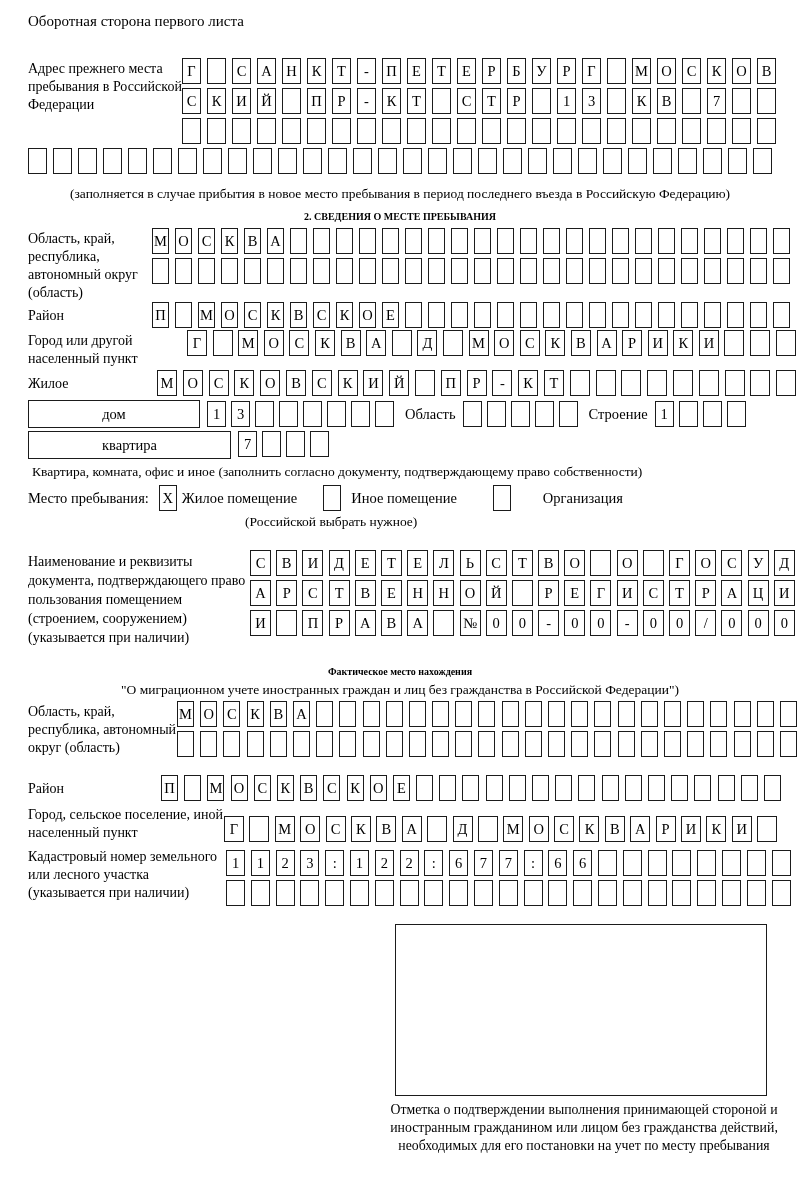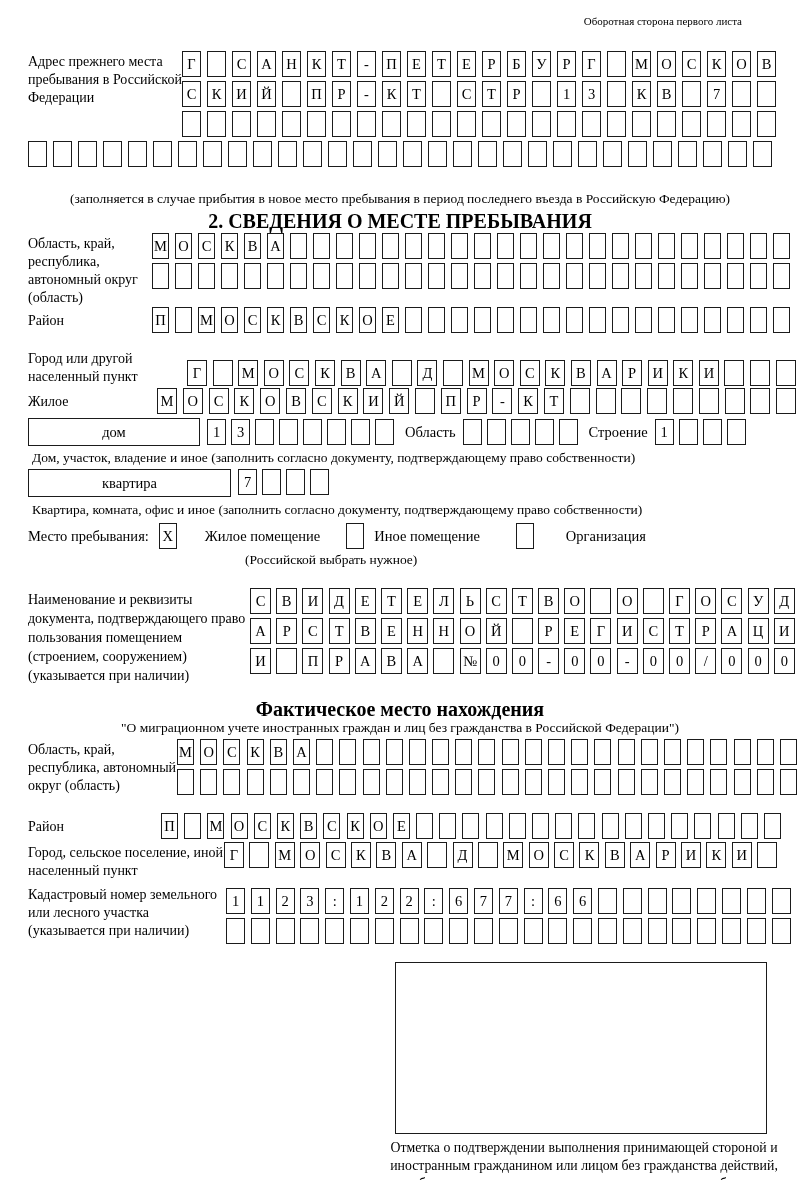--- a/index.html
+++ b/index.html
@@ -3,57 +3,57 @@
 <meta charset="utf-8">
 <style>
   *{box-sizing:border-box;margin:0;padding:0}
   html,body{background:#fff}
   body{
     width:800px;height:1180px;overflow:hidden;color:#000;
     font-family:"Liberation Serif","DejaVu Serif",serif;
     font-size:14.5px;line-height:19px;
   }
   .page{padding:12px 0 0 28px;width:800px}
-  .hdr-note{text-align:right;padding-right:58;padding-right:58px;font-size:11px}
+  .hdr-note{padding-right:58;padding-right:58px;font-size:15px}
   .field{display:flex;align-items:flex-start;position:relative}
   .flabel{flex:0 0 auto;font-size:14px;line-height:18px;padding-top:2px}
   .rows{display:flex;flex-direction:column;row-gap:4px}
   .cells{display:inline-flex;column-gap:6px}
   .cell{
     flex:0 0 18px;width:18px;height:26px;border:1.5px solid #1b1b1b;
     display:flex;align-items:center;justify-content:center;
     font-size:14.5px;background:#fff;line-height:1;
   }
   .c-s1 .cell{flex-basis:19px;width:19px}
   .c-28{column-gap:6px}.c-28 .cell{flex-basis:17px;width:17px}
   .c-city{column-gap:5.6px}.c-city .cell{flex-basis:20px;width:20px}
   .c-street{column-gap:5.8px}.c-street .cell{flex-basis:20px;width:20px}
   .c-doc{column-gap:5.2px}.c-doc .cell{flex-basis:21px;width:21px}
   .c-f27{column-gap:6.2px}.c-f27 .cell{flex-basis:17px;width:17px}
   .c-fcity{column-gap:5.4px}.c-fcity .cell{flex-basis:20px;width:20px}
   .c-cad{column-gap:5.8px}.c-cad .cell{flex-basis:19px;width:19px}
   .c-house{column-gap:5px}.c-house .cell{flex-basis:19px;width:19px}
   .note{font-size:13.5px;line-height:17px}
   .note-center{text-align:center;padding-right:28px}
-  .sec-title{font-weight:bold;font-size:20px;text-align:center;padding-right:28px}
+  .sec-title{font-weight:bold;font-size:10px;text-align:center;padding-right:28px}
   .lblbox{height:28px;border:1.6px solid #1b1b1b;display:flex;align-items:center;justify-content:center;font-size:14.5px}
   .inlbl{font-size:14.5px;line-height:26px}
   .stamp-wrap{margin-left:360px;width:392px}
   .stamp-box{margin-left:7px;width:372px;height:172px;border:1.6px solid #1b1b1b}
   .stamp-cap{margin-top:5px;text-align:center;font-size:13.8px;line-height:18px}
 </style>
 </head>
 <body>
 
 <div class="page">
 
   <div class="hdr-note">Оборотная сторона первого листа</div>
 
   
-  <div class="field" style="margin-top:20px">
+  <div class="field" style="margin-top:27px">
     <div class="flabel" style="width:154px">Адрес прежнего места пребывания в Российской Федерации</div>
     <div class="rows">
       <div class="cells c-s1">
           <span class="cell">Г</span>
           <span class="cell"></span>
           <span class="cell">С</span>
           <span class="cell">А</span>
           <span class="cell">Н</span>
           <span class="cell">К</span>
           <span class="cell">Т</span>
@@ -154,21 +154,21 @@
       <span class="cell"></span>
       <span class="cell"></span>
       <span class="cell"></span>
       <span class="cell"></span>
       <span class="cell"></span>
       <span class="cell"></span>
       <span class="cell"></span>
       <span class="cell"></span>
       <span class="cell"></span>
     </div>
-  <div class="note note-center" style="margin-top:18px">(заполняется в случае прибытия в новое место пребывания в период последнего въезда в Российскую Федерацию)</div>
+  <div class="note note-center" style="margin-top:6px">(заполняется в случае прибытия в новое место пребывания в период последнего въезда в Российскую Федерацию)</div>
 
   
   <div class="sec-title" style="margin-top:5px">2. СВЕДЕНИЯ О МЕСТЕ ПРЕБЫВАНИЯ</div>
 
   
   <div class="field" style="margin-top:2px;height:70px">
     <div class="flabel" style="width:124px">Область, край, республика, автономный округ (область)</div>
     <div class="rows">
       <div class="cells c-28">
           <span class="cell">М</span>
@@ -262,21 +262,21 @@
         <span class="cell"></span>
         <span class="cell"></span>
         <span class="cell"></span>
         <span class="cell"></span>
         <span class="cell"></span>
         <span class="cell"></span>
       </div>
   </div>
 
   
-  <div class="field" style="margin-top:15px;align-items:flex-end">
+  <div class="field" style="margin-top:2px;align-items:flex-start">
     <div class="flabel" style="width:159px">Город или другой населенный пункт</div>
     <div class="cells c-city">
         <span class="cell">Г</span>
         <span class="cell"></span>
         <span class="cell">М</span>
         <span class="cell">О</span>
         <span class="cell">С</span>
         <span class="cell">К</span>
         <span class="cell">В</span>
         <span class="cell">А</span>
@@ -353,41 +353,40 @@
         <span class="cell"></span>
       </div>
     <div class="inlbl" style="margin-left:4px">Строение</div>
     <div class="cells c-house">
         <span class="cell">1</span>
         <span class="cell"></span>
         <span class="cell"></span>
         <span class="cell"></span>
       </div>
   </div>
-  <div class="note" style="margin-top:3px;margin-left:4px">Дом, участок, владение и иное (заполнить согласно документу, подтверждающему право собственности)</div>
 
   
   <div style="margin-top:3px;display:flex;align-items:flex-start;column-gap:7px">
     <div class="lblbox" style="width:203px">квартира</div>
     <div class="cells c-house">
         <span class="cell">7</span>
         <span class="cell"></span>
         <span class="cell"></span>
         <span class="cell"></span>
       </div>
   </div>
   <div class="note" style="margin-top:4px;margin-left:4px">Квартира, комната, офис и иное (заполнить согласно документу, подтверждающему право собственности)</div>
 
   
   <div style="margin-top:5px;display:flex;align-items:center">
     <span class="inlbl" style="margin-right:10px">Место пребывания:</span>
     <span class="cells">
         <span class="cell">X</span>
       </span>
-    <span class="inlbl" style="margin-left:28px;margin-right:26px">Жилое помещение</span>
+    <span class="inlbl" style="margin-left:5px;margin-right:26px">Жилое помещение</span>
     <span class="cells">
         <span class="cell"></span>
       </span>
     <span class="inlbl" style="margin-left:10px;margin-right:36px">Иное помещение</span>
     <span class="cells">
         <span class="cell"></span>
       </span>
     <span class="inlbl" style="margin-left:32px">Организация</span>
   </div>
   <div class="note" style="margin-top:2px;margin-left:217px">(Российской выбрать нужное)</div>
@@ -562,21 +561,21 @@
         <span class="cell"></span>
         <span class="cell"></span>
         <span class="cell"></span>
         <span class="cell"></span>
         <span class="cell"></span>
         <span class="cell"></span>
         <span class="cell"></span>
       </div>
   </div>
 
-  <div class="field" style="margin-top:3px;align-items:flex-start">
+  <div class="field" style="margin-top:3px;align-items:flex-end">
     <div class="flabel" style="width:196px">Город, сельское поселение, иной населенный пункт</div>
     <div class="cells c-fcity">
         <span class="cell">Г</span>
         <span class="cell"></span>
         <span class="cell">М</span>
         <span class="cell">О</span>
         <span class="cell">С</span>
         <span class="cell">К</span>
         <span class="cell">В</span>
         <span class="cell">А</span>

